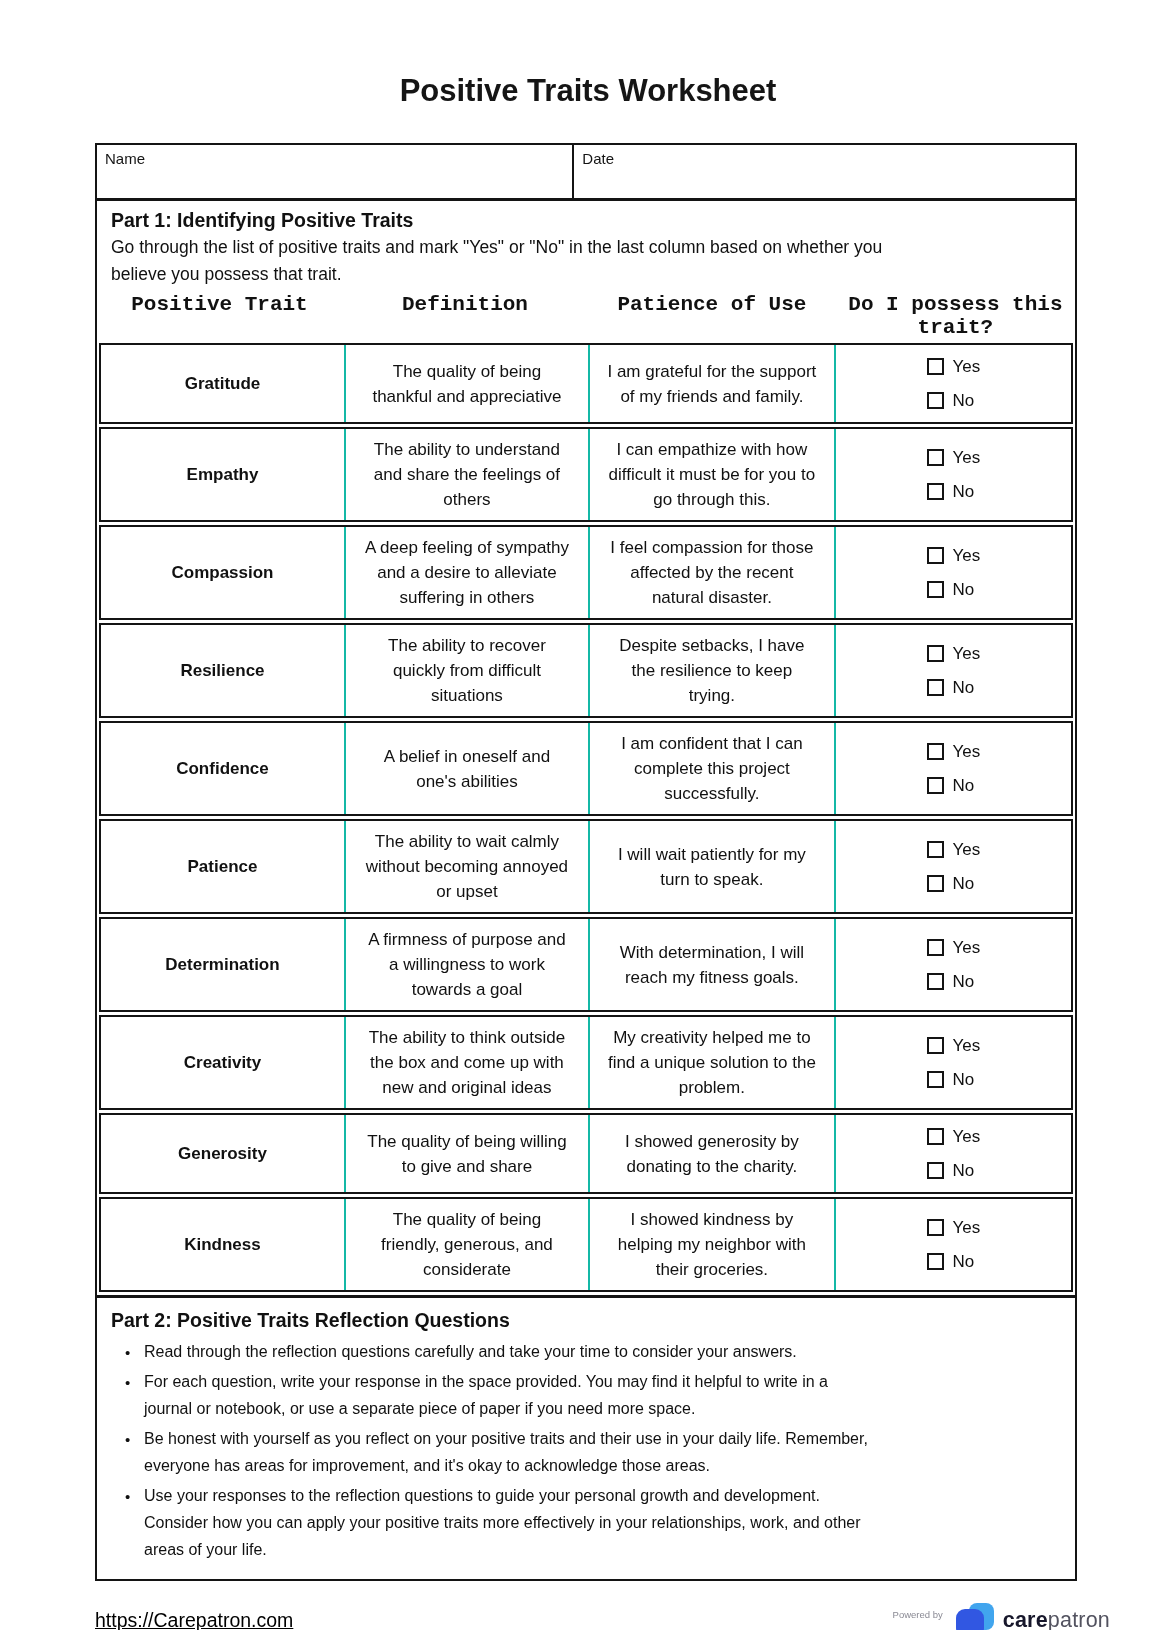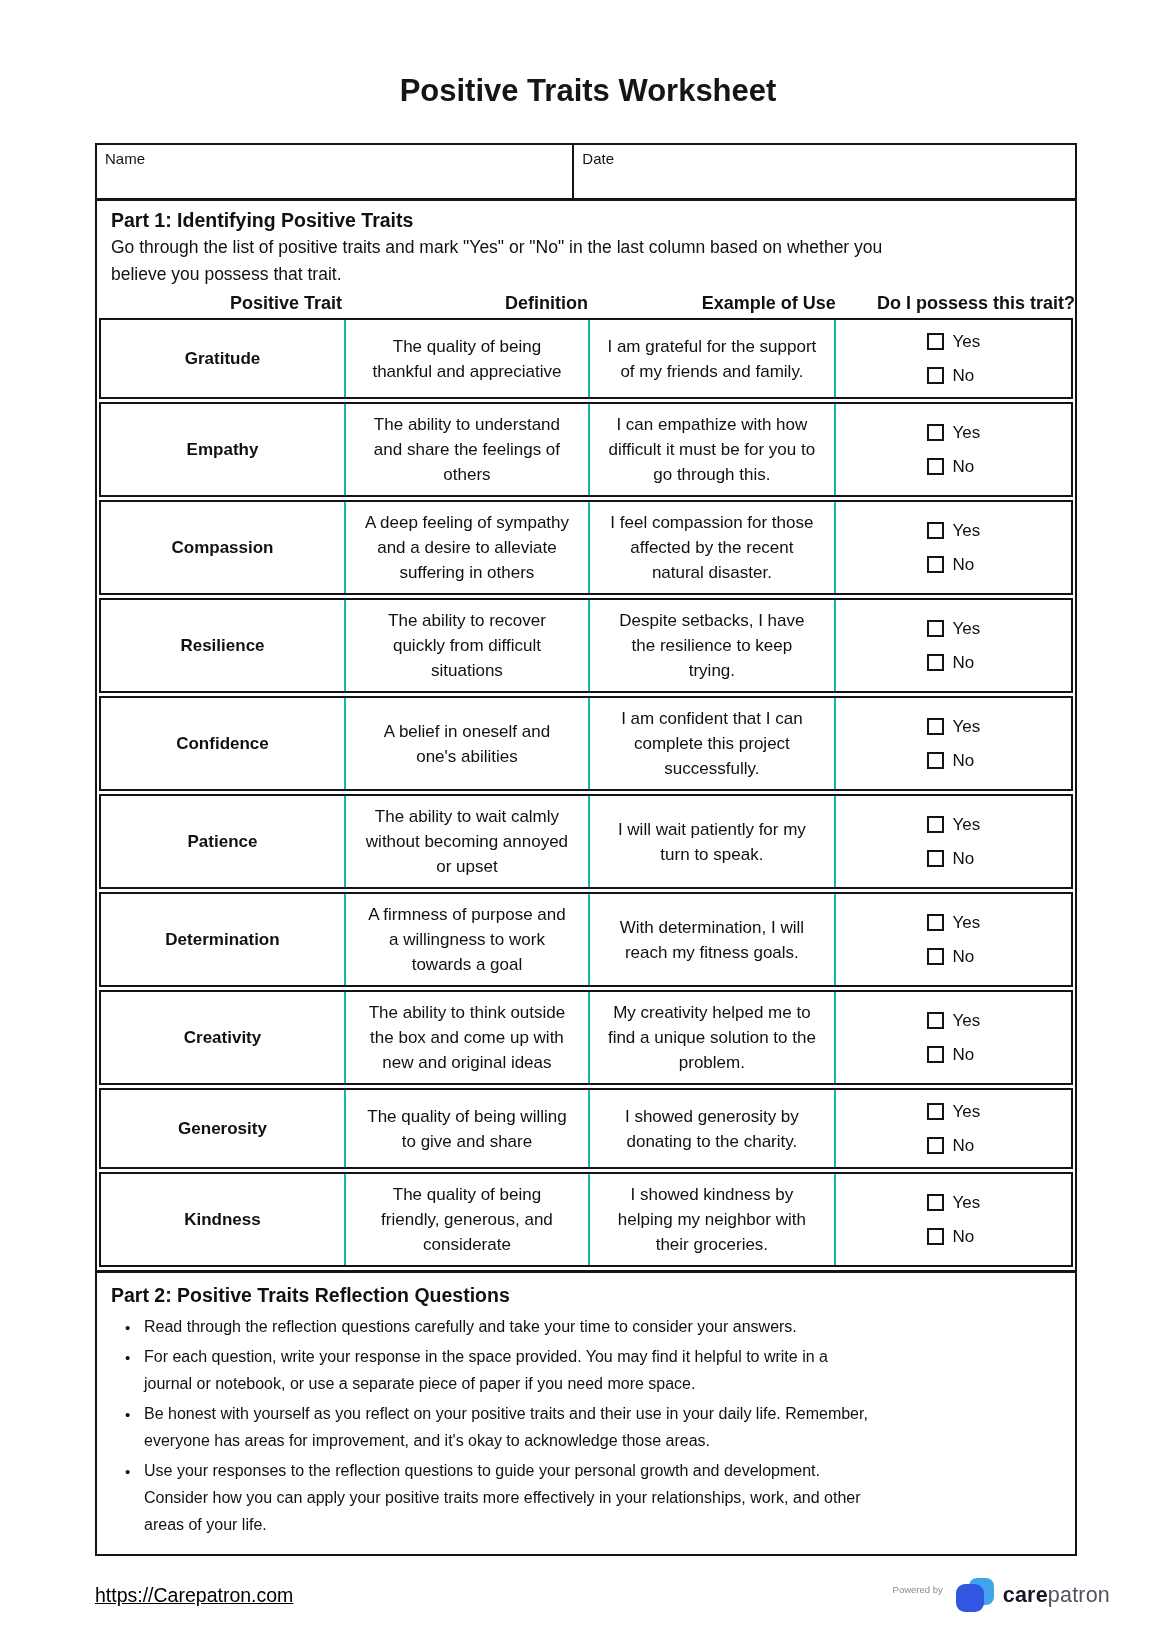--- a/index.html
+++ b/index.html
@@ -41,21 +41,21 @@
     padding-left: 14px;
     margin-top: 2px;
   }
   .instructions {
     font-size: 17.5px;
     line-height: 27px;
     padding-left: 14px;
     margin: 1px 0 4px;
     white-space: pre-line;
   }
-  .thead { display: flex; font-weight: bold; font-size: 18px; text-align: right; padding: 1px 0 4px; }
+  .thead { display: flex; font-weight: bold; font-size: 21px; text-align: center; padding: 1px 0 4px; font-family: Liberation Mono, monospace; }
   .c1 { width: 25.05%; }
   .c2 { width: 25.15%; }
   .c3 { width: 25.35%; }
   .c4 { width: 24.45%; }
   .tbody { padding: 0 2px; }
   .trow { display: flex; border: 2px solid #141414; margin-bottom: 3px; min-height: 81px; background: #fff; }
   .cell {
     display: flex; align-items: center; justify-content: center;
     text-align: center; font-size: 17px; line-height: 25px;
     padding: 8px 10px; white-space: pre-line;
@@ -109,21 +109,21 @@
     </div>
 
     <div class="part1">
       <h2 class="part-heading">Part 1: Identifying Positive Traits</h2>
       <p class="instructions">Go through the list of positive traits and mark "Yes" or "No" in the last column based on whether you
 believe you possess that trait.</p>
 
       <div class="thead">
         <div class="c1">Positive Trait</div>
         <div class="c2">Definition</div>
-        <div class="c3">Example of Use</div>
+        <div class="c3">Patience of Use</div>
         <div class="c4">Do I possess this trait?</div>
       </div>
 
       <div class="tbody">
   <div class="trow">
     <div class="cell c1 trait">Gratitude</div>
     <div class="cell c2">The quality of being
 thankful and appreciative</div>
     <div class="cell c3">I am grateful for the support
 of my friends and family.</div>

